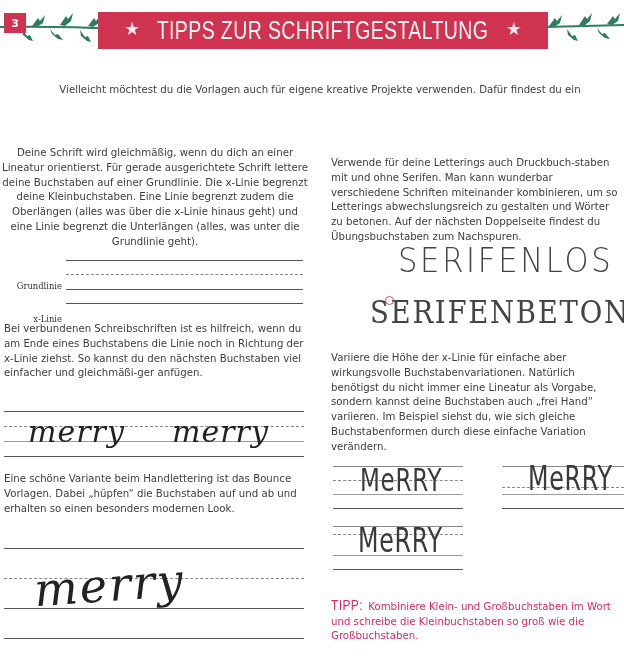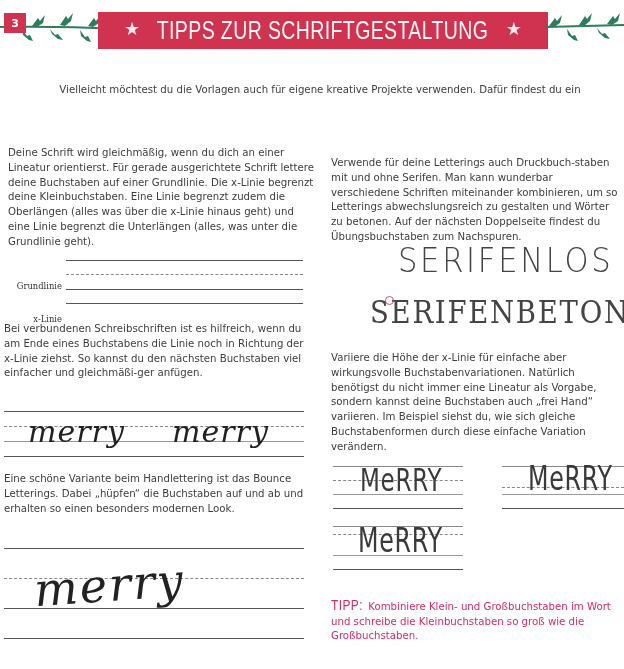--- a/index.html
+++ b/index.html
@@ -29,21 +29,21 @@
     font-weight: normal;
   }
 
   
   .intro {
     position: absolute; left: 20px; top: 82px; width: 600px;
     text-align: center; font-size: 10.2px; line-height: 15px; color: #3d3d3d;
   }
 
   .para { position: absolute; font-size: 10.2px; line-height: 14.8px; color: #3d3d3d; }
-  .p1 { left: 8px; top: 146px; width: 310px; }
+  .p1 { left: 0; top: 146px; width: 310px; text-align: center; }
   .p2 { left: 4px; top: 322px; width: 310px; }
   .p3 { left: 4px; top: 472px; width: 310px; }
   .p4 { left: 331px; top: 156px; width: 293px; }
   .p5 { left: 331px; top: 351px; width: 293px; }
 
   
   .hline { position: absolute; height: 0; border-top: 1.3px solid #555; }
   .dline { position: absolute; height: 0; border-top: 1.1px dashed #888; }
   .lbl { position: absolute; font-family: "DejaVu Serif", serif; font-size: 8.4px; color: #333; text-align: right; }
 
@@ -118,21 +118,21 @@
 
 <div>
   <div class="hline" style="left:4px; top:411px; width:300px;"></div>
   <div class="dline" style="left:4px; top:426px; width:300px;"></div>
   <div class="hline" style="left:4px; top:441px; width:300px; border-color:#999;"></div>
   <div class="hline" style="left:4px; top:456px; width:300px;"></div>
   <span class="script script-merry-1">merry</span>
   <span class="script script-merry-2">merry</span>
 </div>
 
-<p class="para p3">Eine schöne Variante beim Handlettering ist das Bounce Letterings. Dabei „hüpfen“ die Buchstaben auf und ab und erhalten so einen besonders modernen Look.</p>
+<p class="para p3">Eine schöne Variante beim Handlettering ist das Bounce Vorlagen. Dabei „hüpfen“ die Buchstaben auf und ab und erhalten so einen besonders modernen Look.</p>
 
 <div>
   <div class="hline" style="left:4px; top:548px; width:300px;"></div>
   <div class="dline" style="left:4px; top:578px; width:300px;"></div>
   <div class="hline" style="left:4px; top:608px; width:300px;"></div>
   <div class="hline" style="left:4px; top:638px; width:300px;"></div>
   <span class="script bounce">merry</span>
 </div>
 
 <p class="para p4">Verwende für deine Letterings auch Druckbuch-staben mit und ohne Serifen. Man kann wunderbar verschiedene Schriften miteinander kombinieren, um so Letterings abwechslungsreich zu gestalten und Wörter zu betonen. Auf der nächsten Doppelseite findest du Übungsbuchstaben zum Nachspuren.</p>

